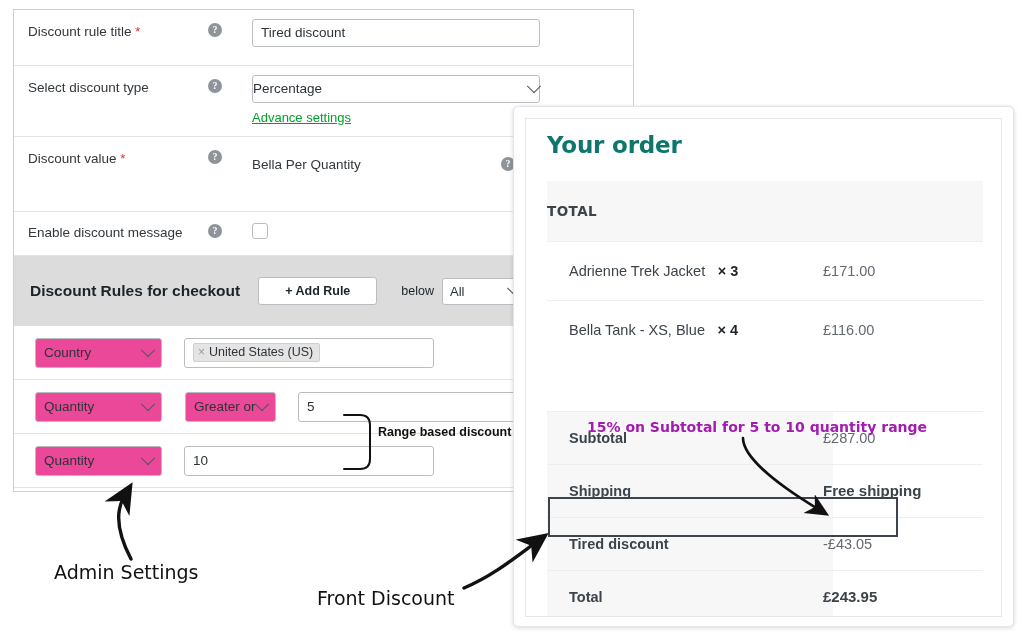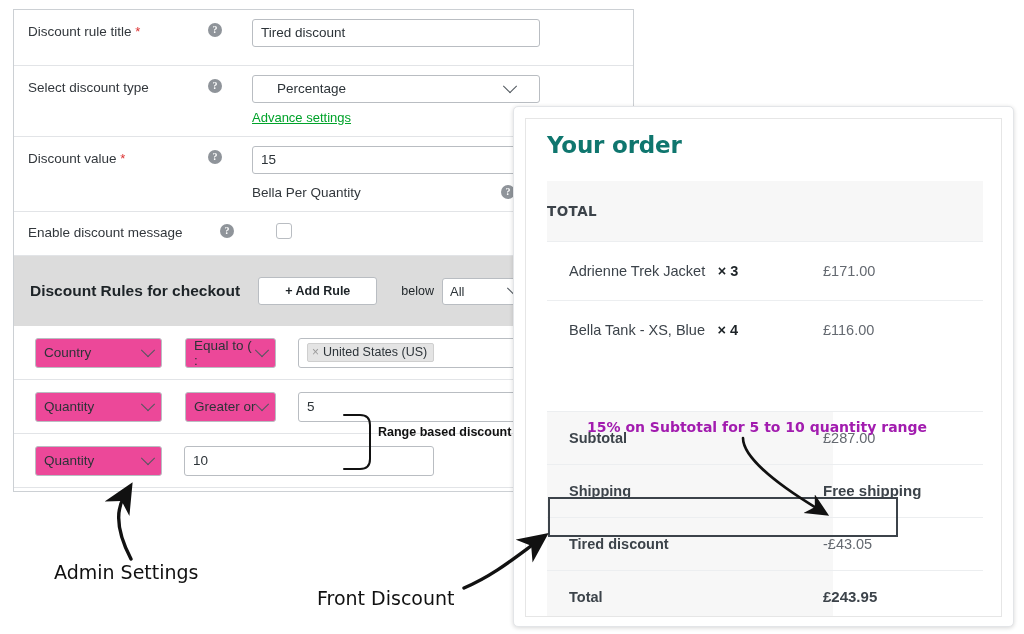--- a/index.html
+++ b/index.html
@@ -40,21 +40,21 @@
 
   .txt-input{
     width:288px;height:28px;box-sizing:border-box;
     border:1px solid #b9bdc2;border-radius:3px;background:#fff;
     font-size:13.5px;color:#2c3338;padding:0 8px;line-height:26px;
     display:block;
   }
   .sel-input{
     width:288px;height:28px;box-sizing:border-box;
     border:1px solid #b9bdc2;border-radius:3px;background:#fff;
-    font-size:13.5px;color:#2c3338;padding:0 24px;line-height:26px;
+    font-size:13.5px;color:#2c3338;padding:0 0;line-height:26px;
     display:flex;align-items:center;justify-content:space-between;
   }
   .caret{
     width:9px;height:9px;border-right:1.6px solid #50575e;border-bottom:1.6px solid #50575e;
     transform:rotate(45deg) translate(-2px,-2px);flex:0 0 auto;
   }
   .link-green{
     display:inline-block;margin-top:7px;color:#00a32a;font-size:13px;
     text-decoration:underline;
   }
@@ -208,30 +208,29 @@
   </div>
 
   <div class="form-row" style="height:75px;">
     <div class="fr-label">
       <span>Discount value</span><span class="req"> *</span>
     </div>
     <div class="fr-help">
       <span class="help-icon">?</span>
     </div>
     <div class="fr-field">
-      <div class="txt-input">15</div>
       <div class="sub-line">
         <span class="sl-text">Bella Per Quantity</span>
         <span class="help-icon">?</span>
         <span class="checkbox"></span>
       </div>
     </div>
   </div>
 
-  <div class="form-row" style="height:44px;gap:12px;">
+  <div class="form-row" style="height:44px;">
     <div class="fr-label" style="padding-top:12px;">
       <span>Enable discount message</span>
     </div>
     <div class="fr-help" style="padding-top:12px;">
       <span class="help-icon">?</span>
     </div>
     <div class="fr-field" style="padding-top:11px;">
       <span class="checkbox"></span>
     </div>
   </div>
@@ -245,24 +244,20 @@
       <span class="caret"></span>
     </span>
     <span class="rh-after">rule ma</span>
   </div>
 
   <div class="rule-row" style="top:316px;">
     <span class="rule-sel rs-1">
       <span>Country</span>
       <span class="caret"></span>
     </span>
-    <span class="rule-sel rs-2">
-      <span>Equal to ( :</span>
-      <span class="caret"></span>
-    </span>
     <span class="rule-val">
       <span class="tag-pill">
         <span class="tag-x">×</span>
         <span>United States (US)</span>
       </span>
     </span>
   </div>
 
   <div class="rule-row" style="top:370px;">
     <span class="rule-sel rs-1">

